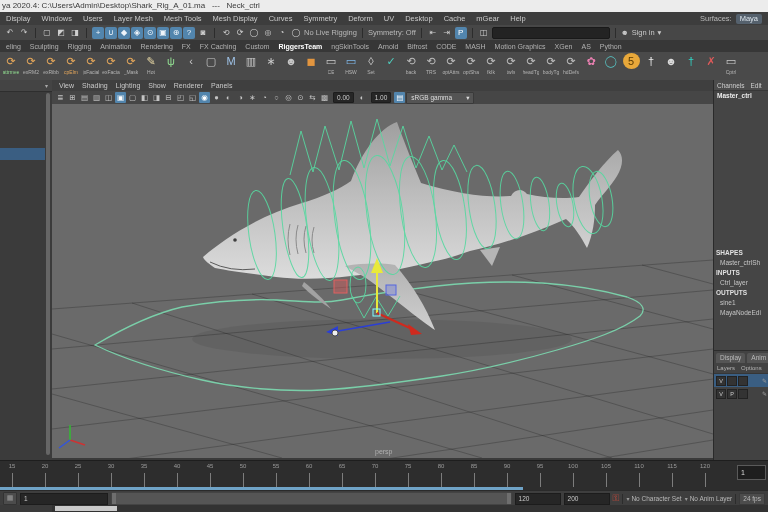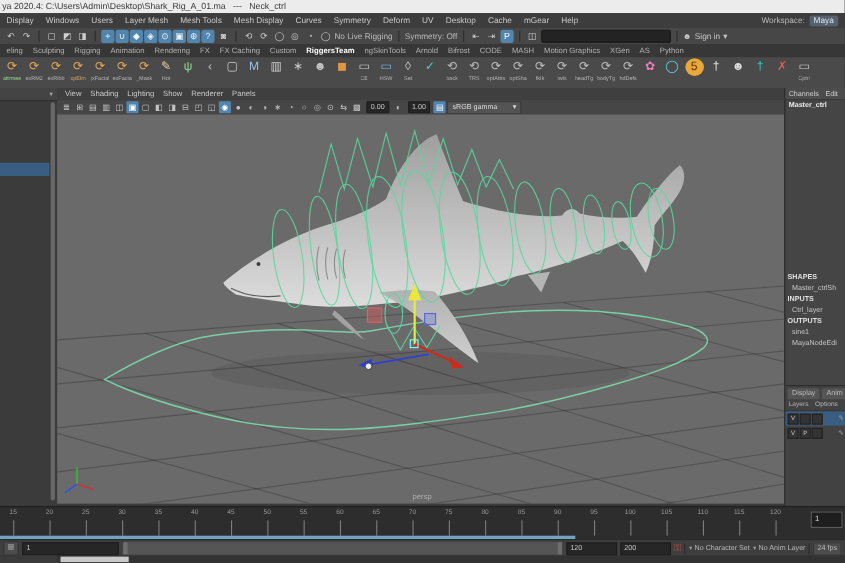--- a/index.html
+++ b/index.html
@@ -116,21 +116,21 @@
       <span class="menu-item">Curves</span>
       <span class="menu-item">Symmetry</span>
       <span class="menu-item">Deform</span>
       <span class="menu-item">UV</span>
       <span class="menu-item">Desktop</span>
       <span class="menu-item">Cache</span>
       <span class="menu-item">mGear</span>
       <span class="menu-item">Help</span>
     </div>
   <div class="ws-wrap">
-    <span class="stext">Workspace:</span>
+    <span class="stext">Surfaces:</span>
     <span class="ws-value">Maya</span>
   </div>
 </div>
 <style>.menubar > div[data-repeat]{display:flex;gap:11px;}</style>
 
 <div class="abs statusline">
   <span data-repeat="statusline.undo_icons" style="display:flex;gap:2px;">
 
   <span class="sicon">↶</span>
       <span class="sicon">↷</span>

